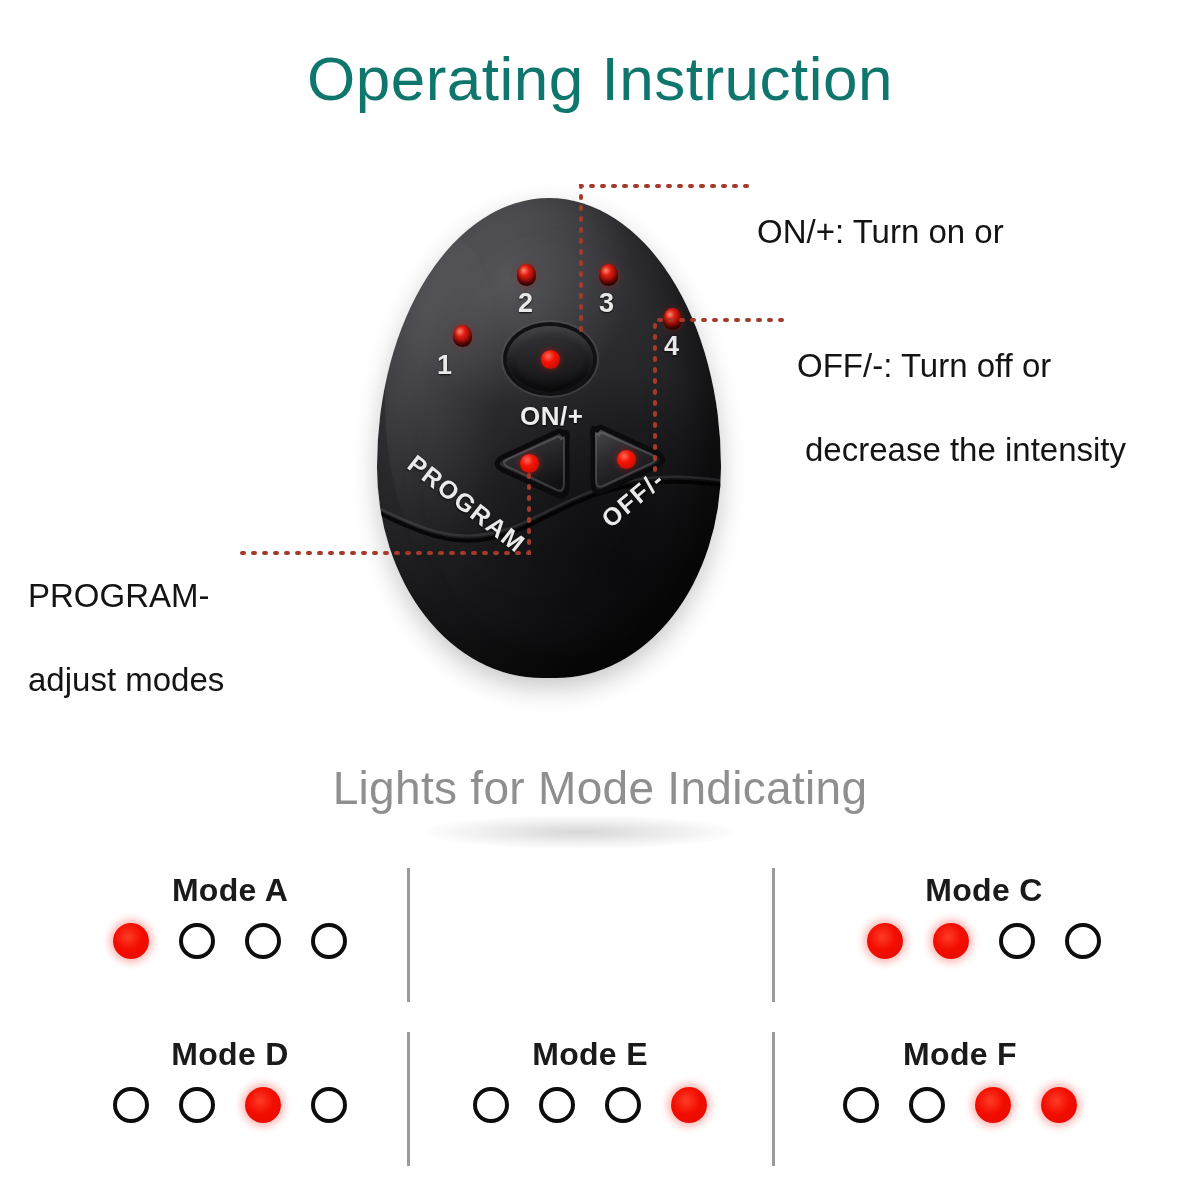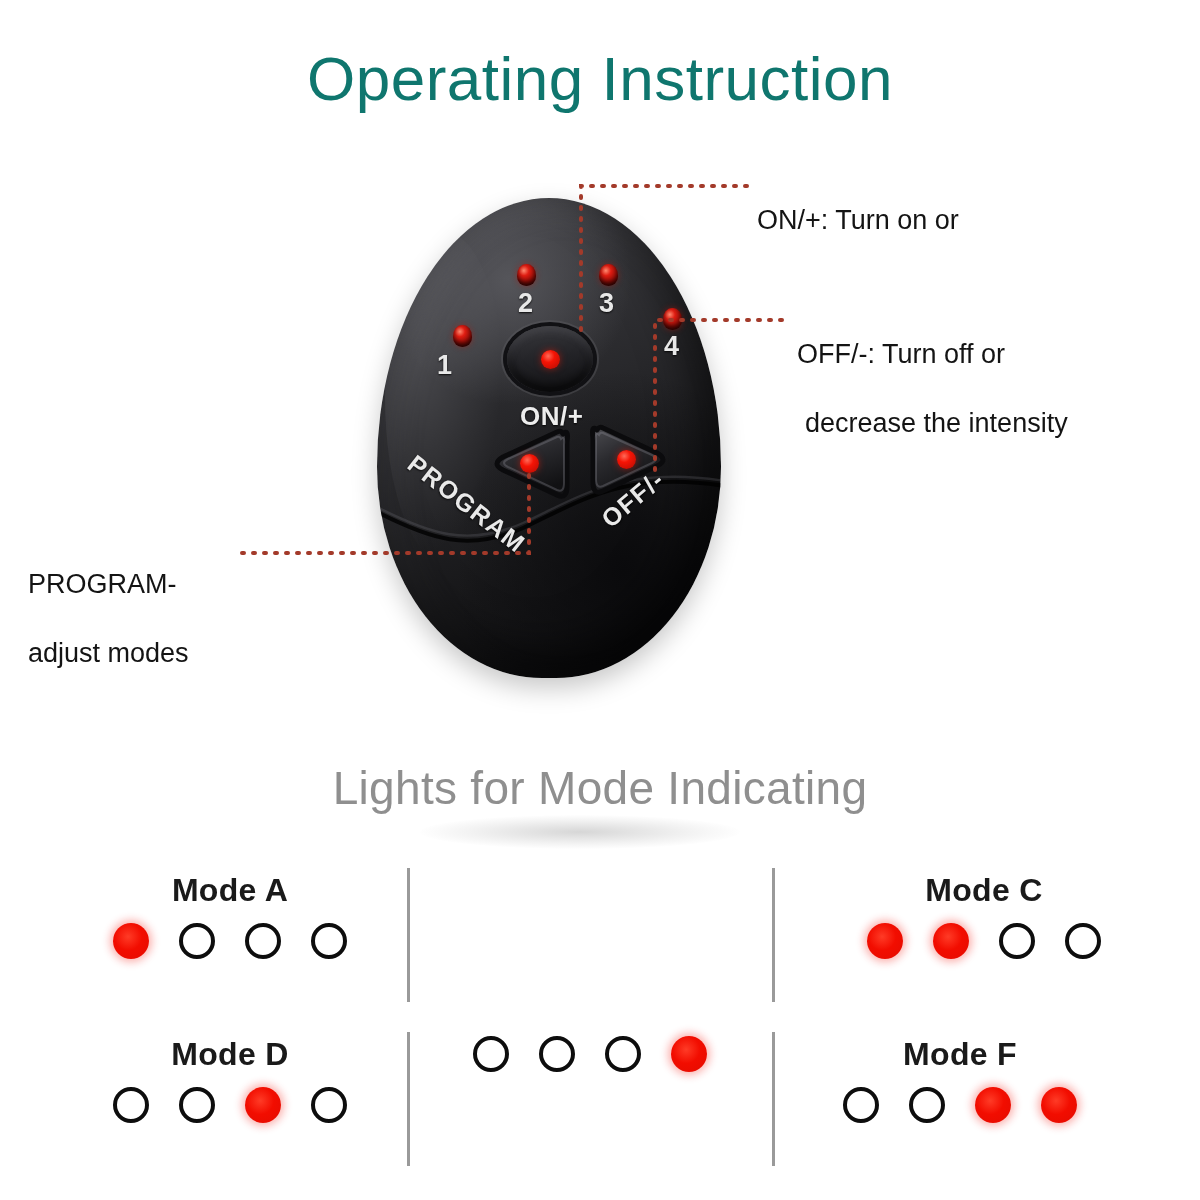--- a/index.html
+++ b/index.html
@@ -164,21 +164,21 @@
     font-size: 25px;
     font-weight: 700;
     letter-spacing: 1.5px;
     white-space: nowrap;
     text-shadow: 0 1px 2px rgba(0,0,0,0.9);
   }
 
   
   .callout {
     position: absolute;
-    font-size: 27px;
+    font-size: 33px;
     line-height: 1.27;
     color: #141414;
     font-weight: 400;
     white-space: pre-line;
   }
   .lead {
     position: absolute;
     pointer-events: none;
   }
 
@@ -349,20 +349,21 @@
     <div class="mode-name">Mode D</div>
     <div class="lights">
       <div class="light off"></div>
       <div class="light off"></div>
       <div class="light on"></div>
       <div class="light off"></div>
     </div>
   </div>
 
   <div class="mode-cell" style="left:405px; top:184px;">
+    <div class="mode-name">Mode E</div>
     <div class="lights">
       <div class="light off"></div>
       <div class="light off"></div>
       <div class="light off"></div>
       <div class="light on"></div>
     </div>
   </div>
 
   <div class="mode-cell" style="left:775px; top:184px;">
     <div class="mode-name">Mode F</div>

